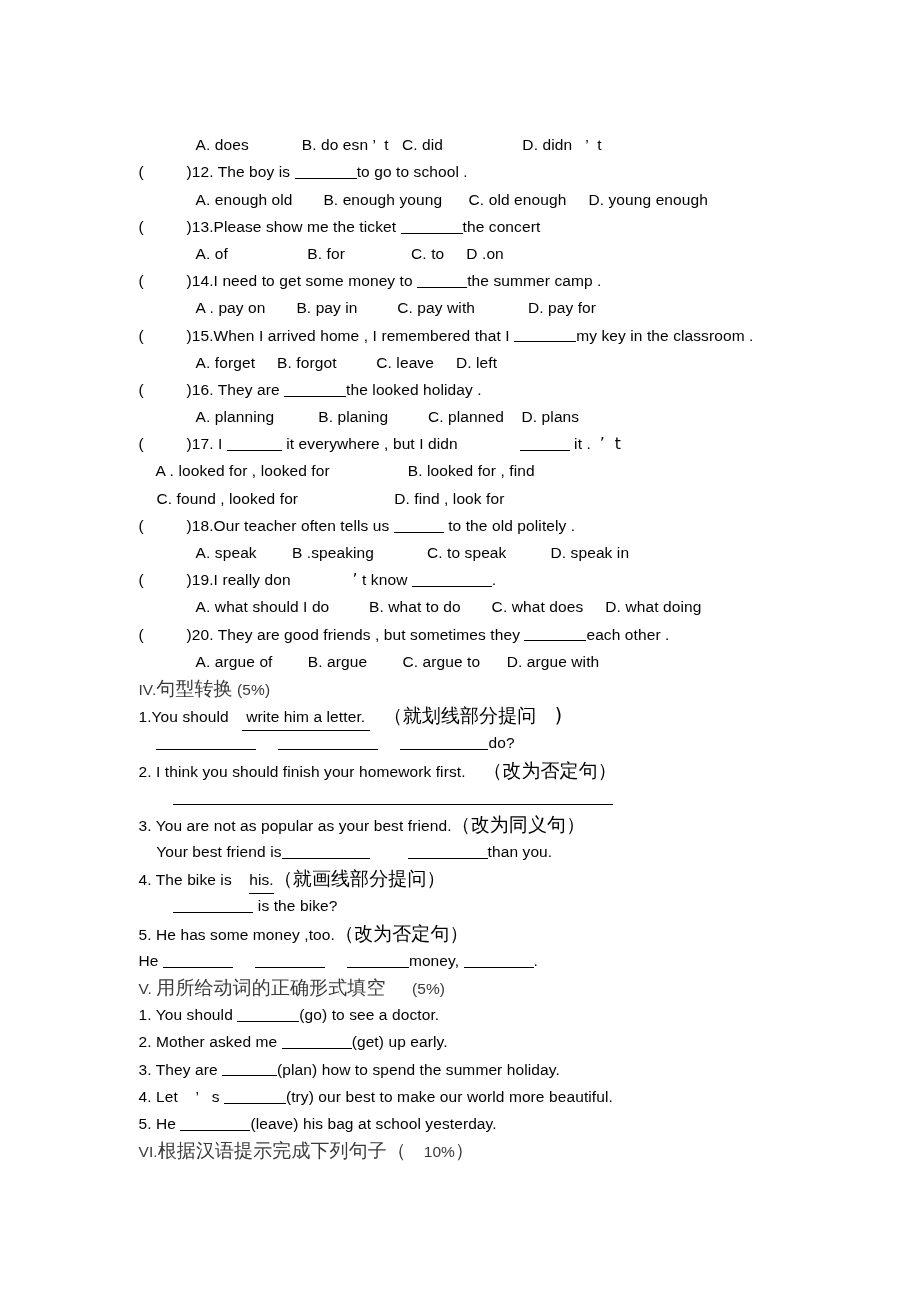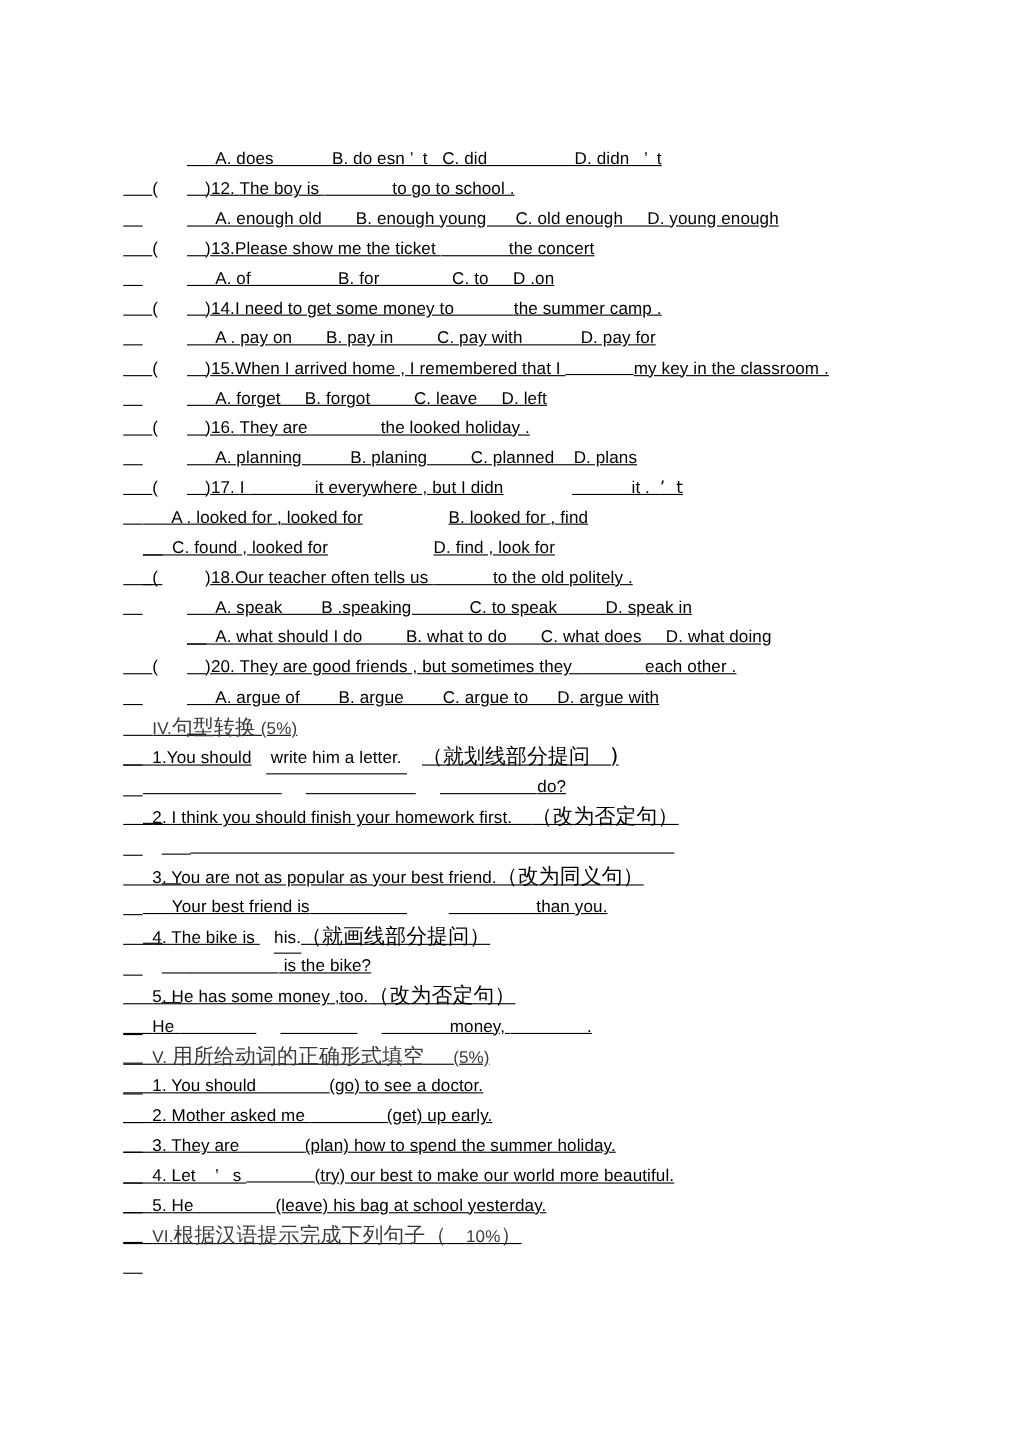--- a/index.html
+++ b/index.html
@@ -14,21 +14,20 @@
     background: #ffffff;
     font-family: "Liberation Sans", sans-serif;
     color: #000000;
     overflow: hidden;
   }
   .body-area {
     position: absolute;
     left: 112px;
     top: 104px;
     width: 700px;
-    text-decoration: underline;
   }
   
   .line {
     position: relative;
     height: 27.2px;
     line-height: 27.2px;
     font-size: 15.5px;
     white-space: pre;
     letter-spacing: 0.1px;
   }
@@ -124,20 +123,23 @@
       <span>C. found , looked for</span><span style="display:inline-block;width:96px"></span><span>D. find , look for</span>
     </div>
 
     <div class="line">
       <span class="paren-open"><span>(</span></span><span>)</span><span>18.</span><span>Our teacher often tells us </span><span class="blk w50"></span><span> to the old politely .</span>
     </div>
     <div class="line ind-opt">
       <span>A. speak        B .speaking            C. to speak          D. speak in</span>
     </div>
 
+    <div class="line">
+      <span class="paren-open"><span>(</span></span><span>)</span><span>19.</span><span>I really don</span><span style="display:inline-block;width:62px"></span><span class="apos">’</span><span> t know </span><span class="blk w80"></span><span>.</span>
+    </div>
     <div class="line ind-opt">
       <span>A. what should I do         B. what to do       C. what does     D. what doing</span>
     </div>
 
     <div class="line">
       <span class="paren-open"><span>(</span></span><span>)</span><span>20. </span><span>They are good friends , but sometimes they </span><span class="blk w62"></span><span>each other .</span>
     </div>
     <div class="line ind-opt">
       <span>A. argue of        B. argue        C. argue to      D. argue with</span>
     </div>

